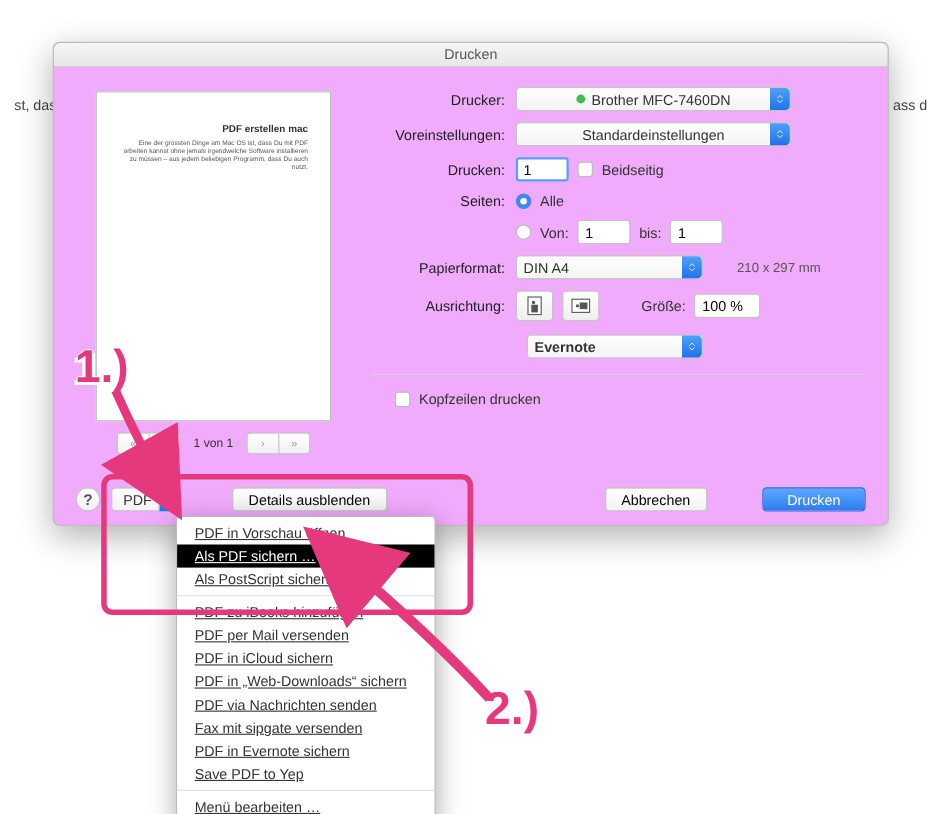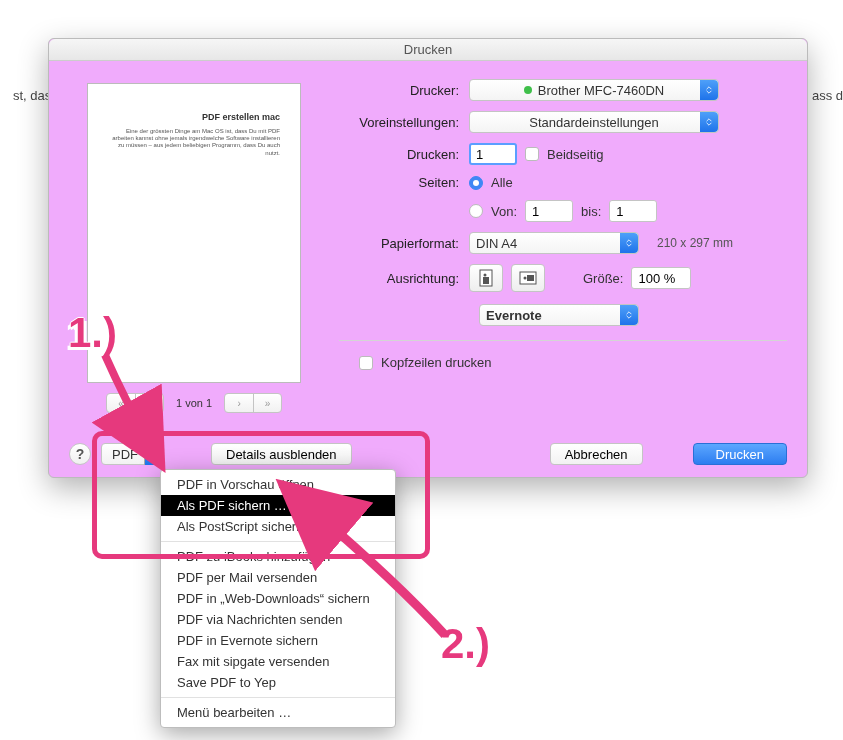--- a/index.html
+++ b/index.html
@@ -83,21 +83,21 @@
   }
   .text-input.focus { border:2px solid #5a9eff; padding:0 5px; }
   .checkbox { width:14px;height:14px;border:1px solid #bbb;border-radius:3px;background:#fff;display:inline-block; }
   .radio { width:14px;height:14px;border-radius:50%;border:1px solid #bbb;background:#fff;display:inline-flex;align-items:center;justify-content:center; }
   .radio.checked { border-color:#3f87f5; background:#3f87f5; }
   .radio.checked::after { content:""; width:6px;height:6px;border-radius:50%;background:#fff; }
   .orient-btn {
     width:34px;height:28px;border:1px solid #c4c4c4;border-radius:4px;
     background:linear-gradient(#fff,#eee); display:inline-flex;align-items:center;justify-content:center;
   }
-  .size-note { font-size:12px; color:#555;margin-left:10px;}
+  .size-note { font-size:12px; color:#555;margin-left:23px;}
   .app-select { margin-left: 80px; margin-top:12px; margin-bottom:14px;font-weight:bold; }
   .hr { height:1px;background:#d4d4d4;margin: 6px 0 14px 0; }
   .print-head-row { display:flex; align-items:center; gap:8px; margin-left:20px; }
 
   .footer {
     position:absolute; left:0;right:0;bottom:12px;
     display:flex;align-items:center;justify-content:space-between;
     padding: 0 20px;
   }
   .footer-left { display:flex; align-items:center; gap:10px; }
@@ -131,21 +131,21 @@
   }
   .footer-right { display:flex; gap:12px; }
 
   .menu {
     position:absolute; left:160px; top:469px;
     width:236px; background:#fff;
     border:1px solid #bdbdbd; border-radius:4px;
     box-shadow:0 6px 24px rgba(0,0,0,.35);
     padding:4px 0; font-size:13px;
   }
-  .menu-item { padding:3px 16px; }
+  .menu-item { padding:3px 16px;text-decoration:underline; }
   .menu-item.hl { background:#000000; color:#fff; }
   .menu-sep { height:1px;background:#e1e1e1;margin:4px 0; }
 
   .highlight-box {
     position:absolute; left:92px; top:431px;
     width:338px; height:128px;
     border:5px solid #e6397d; border-radius:10px;
     pointer-events:none;
   }
   .callout {
@@ -321,24 +321,25 @@
   </div>
 </div>
 
 <div class="menu">
   <div class="menu-item">PDF in Vorschau öffnen</div>
   <div class="menu-item hl">Als PDF sichern …</div>
   <div class="menu-item">Als PostScript sichern</div>
   <div class="menu-sep"></div>
   <div class="menu-item">PDF zu iBooks hinzufügen</div>
   <div class="menu-item">PDF per Mail versenden</div>
+  <div class="menu-item">PDF in iCloud sichern</div>
   <div class="menu-item">PDF in „Web-Downloads“ sichern</div>
   <div class="menu-item">PDF via Nachrichten senden</div>
+  <div class="menu-item">Fax mit sipgate versenden</div>
   <div class="menu-item">PDF in Evernote sichern</div>
-  <div class="menu-item">Fax mit sipgate versenden</div>
   <div class="menu-item">Save PDF to Yep</div>
   <div class="menu-sep"></div>
   <div class="menu-item">Menü bearbeiten …</div>
 </div>
 
 <div class="highlight-box"></div>
 <div class="callout c1">1.)</div>
 <div class="callout c2">2.)</div>
 
 <svg class="arrow" style="left:95px;top:350px" width="80" height="120">

